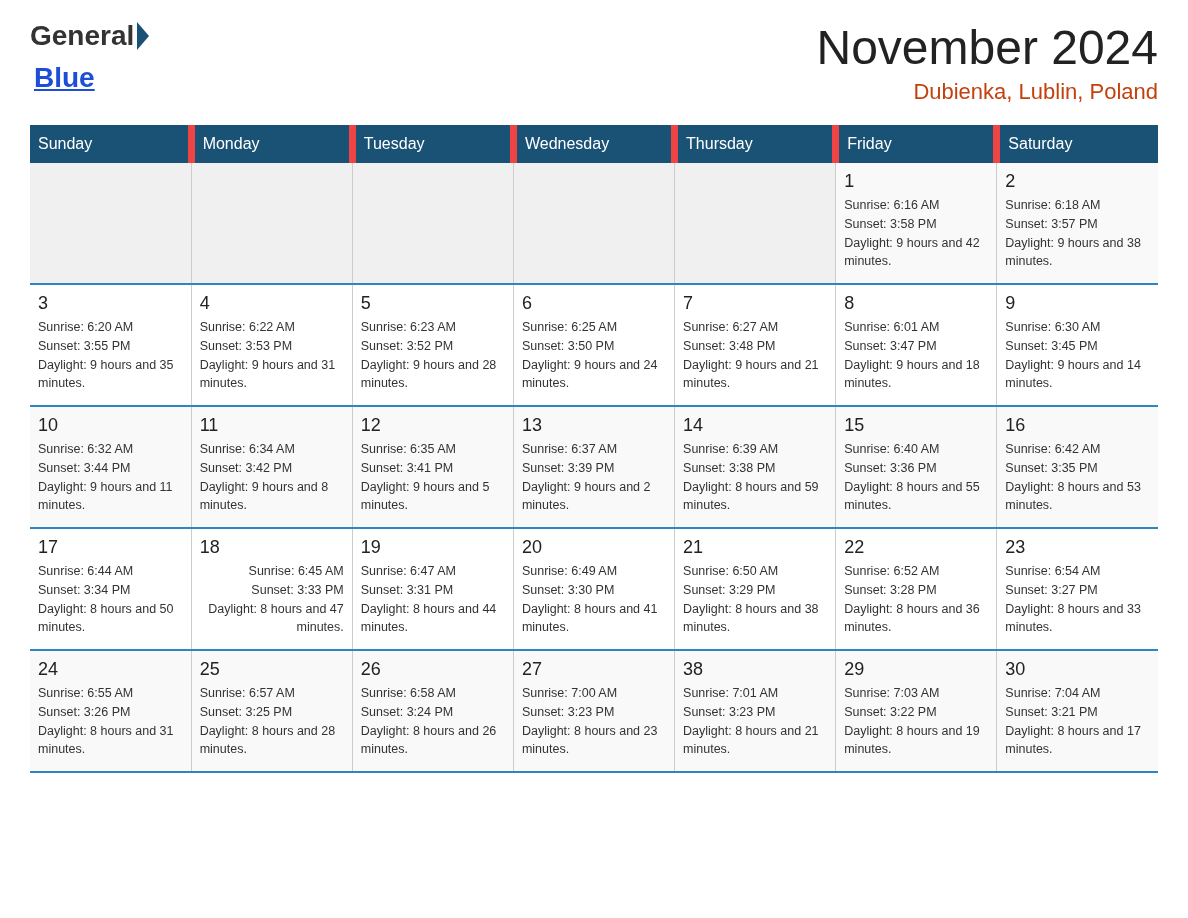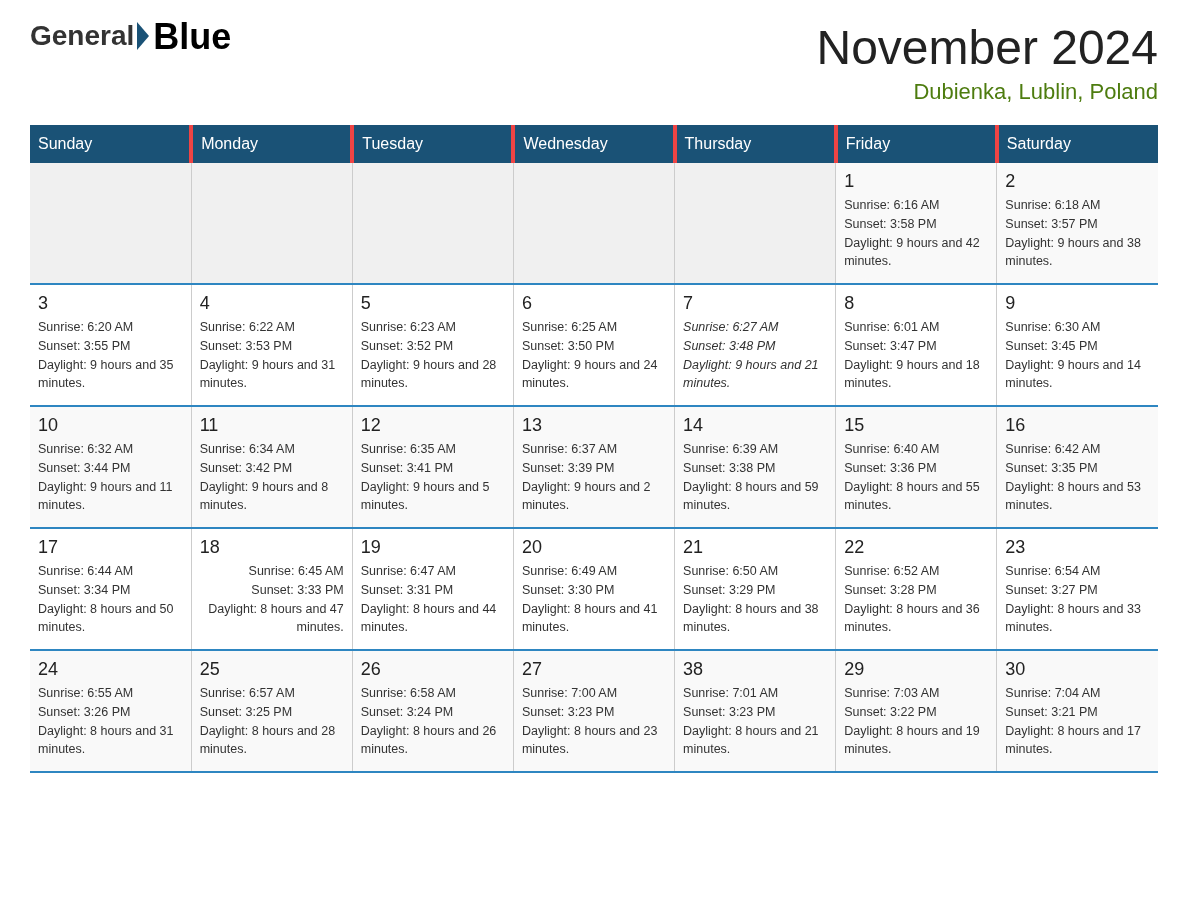--- a/index.html
+++ b/index.html
@@ -13,22 +13,23 @@
 
     .header {
       display: flex;
       justify-content: space-between;
       align-items: flex-start;
       margin-bottom: 20px;
     }
 
     .logo {
       display: flex;
-      flex-direction: row;
+      flex-direction: column;
       align-items: flex-start;
+      gap: 14px;
     }
 
     .logo-general {
       font-size: 28px;
       font-weight: bold;
       color: #333;
       display: flex;
       align-items: center;
     }
 
@@ -37,59 +38,60 @@
       width: 0;
       height: 0;
       border-left: 12px solid #1a5276;
       border-top: 14px solid transparent;
       border-bottom: 14px solid transparent;
       margin-left: 3px;
       vertical-align: middle;
     }
 
     .logo-blue {
-      color: #000000;
-      font-size: 36px;
+      color: #1d4ed8;
+      font-size: 28px;
       font-weight: bold;
       margin-top: -4px;
       padding-left: 4px;
+      text-decoration: underline;
     }
 
     .title-area {
       text-align: right;
     }
 
     .month-title {
       font-size: 48px;
       font-weight: normal;
       color: #222;
     }
 
     .location {
       font-size: 22px;
-      color: #4d7c0f;
+      color: #c2410c;
       margin-top: 4px;
     }
 
     table {
       width: 100%;
       border-collapse: collapse;
     }
 
     thead tr {
       background-color: #1a5276;
     }
 
     thead th {
       color: #fff;
       padding: 10px 8px;
       text-align: left;
       font-size: 16px;
       font-weight: normal;
-      border-right: 4px solid #ef4444;
+      border-right: 7px solid #ef4444;
     }
 
     thead th:last-child {
       border-right: none;
     }
 
     tbody tr {
       border-bottom: 2px solid #2e86c1;
     }
 
@@ -200,21 +202,21 @@
 Daylight: 9 hours and 28 minutes.</div>
         </td>
         <td>
           <span class="day-number">6</span>
           <div class="day-info" style="white-space: pre-line;">Sunrise: 6:25 AM
 Sunset: 3:50 PM
 Daylight: 9 hours and 24 minutes.</div>
         </td>
         <td>
           <span class="day-number">7</span>
-          <div class="day-info" style="white-space: pre-line; font-style: italic;">Sunrise: 6:27 AM
+          <div class="day-info" style="white-space: pre-line;">Sunrise: 6:27 AM
 Sunset: 3:48 PM
 Daylight: 9 hours and 21 minutes.</div>
         </td>
         <td>
           <span class="day-number">8</span>
           <div class="day-info" style="white-space: pre-line;">Sunrise: 6:01 AM
 Sunset: 3:47 PM
 Daylight: 9 hours and 18 minutes.</div>
         </td>
         <td>

